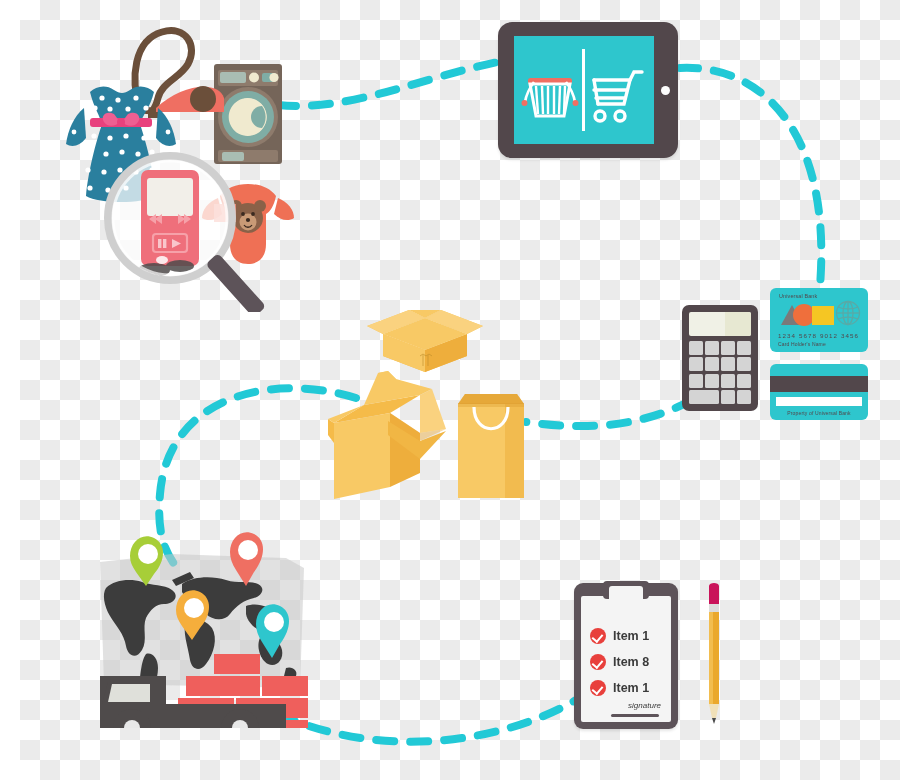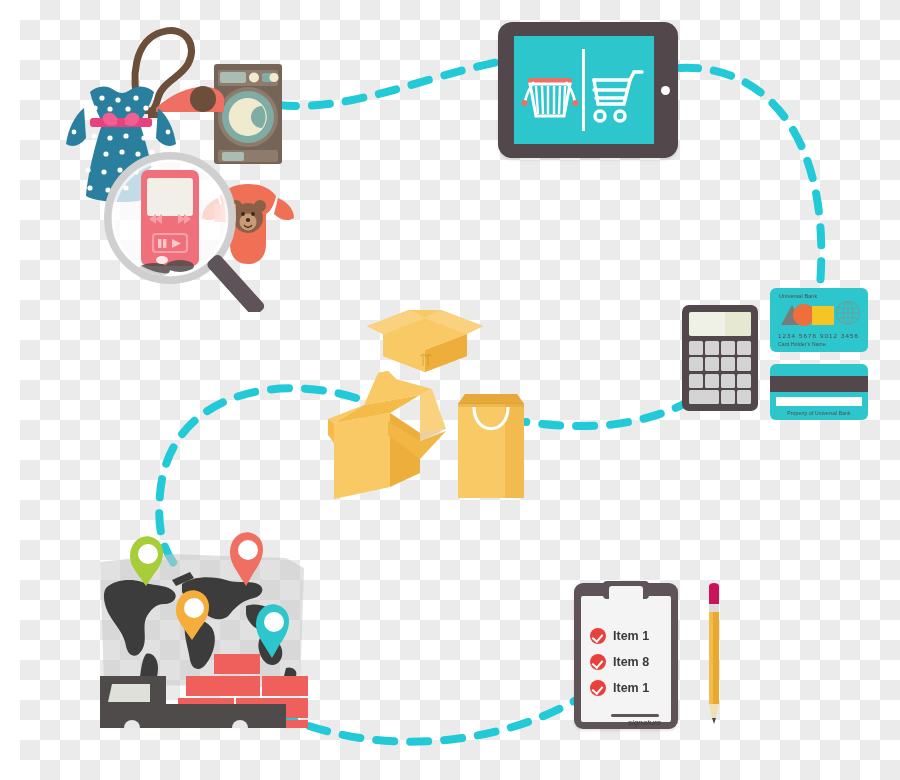--- a/index.html
+++ b/index.html
@@ -192,21 +192,21 @@
   }
   #signature-line {
     position: absolute;
     left: 30px; right: 12px; top: 118px;
     height: 2.5px;
     background: #5d5359;
     border-radius: 2px;
   }
   #signature-label {
     position: absolute;
-    left: 0; right: 10px; top: 122px;
+    left: 0; right: 10px; top: 105px;
     text-align: right;
     font-style: italic;
     font-size: 8px;
     color: #3b3b3b;
   }
 
   
   #pencil { left: 686px; top: 582px; width: 16px; height: 142px; }
 
   

